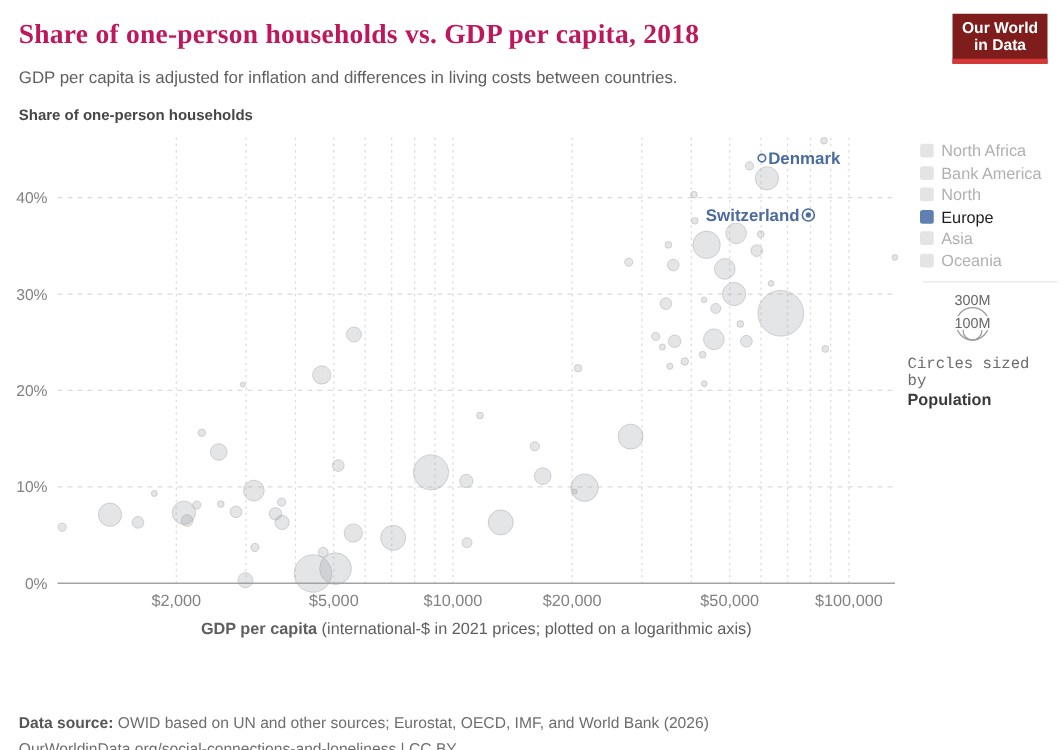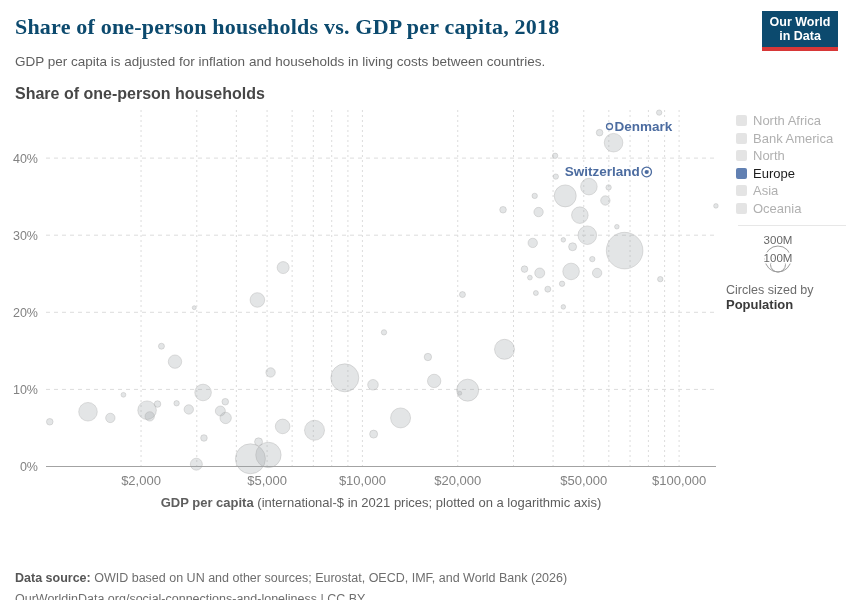--- a/index.html
+++ b/index.html
@@ -2,64 +2,64 @@
 <html><head>
 <meta charset="utf-8">
 <style>
   * { margin:0; padding:0; box-sizing:border-box; }
   html,body { width:850px; height:600px; background:#ffffff; overflow:hidden;
               font-family:"Liberation Sans", sans-serif; }
   #frame { position:relative; width:850px; height:600px; background:#fff; }
 
   .title { position:absolute; left:15px; top:14px; width:740px;
            font-family:"Liberation Serif", serif; font-weight:bold;
-           font-size:22px; color:#0c4a6e; letter-spacing:.2px; }
+           font-size:22px; color:#be185d; letter-spacing:.2px; }
   .subtitle { position:absolute; left:15px; top:54px; font-size:13.5px; color:#5f5f5f; }
 
   .logo { position:absolute; right:12px; top:11px; width:76px; height:40px;
-          background:#0c4a6e; border-bottom:4px solid #d73737;
+          background:#7f1d1d; border-bottom:4px solid #d73737;
           display:flex; flex-direction:column; align-items:center; justify-content:center;
           color:#fff; font-weight:bold; font-size:12.5px; line-height:14px; text-align:center; }
 
-  .y-axis-title { position:absolute; left:15px; top:85px; font-size:16px;
+  .y-axis-title { position:absolute; left:15px; top:85px; font-size:12px;
                   font-weight:bold; color:#474747; }
 
   #plot { position:absolute; left:0; top:95px; }
 
   .legend { position:absolute; left:736px; top:112px; width:112px; }
   .legend-item { display:flex; align-items:center; height:17.5px; cursor:default; }
   .legend-swatch { width:11px; height:11px; border-radius:2px; margin-right:6px; flex:0 0 auto; }
   .legend-label { font-size:13px; color:#b0b0b0; white-space:nowrap; }
   .legend-item.active .legend-label { color:#1d1d1d; }
 
   .legend-divider { position:absolute; left:738px; top:225px; width:108px; height:1px; background:#e7e7e7; }
 
   .size-legend { position:absolute; left:726px; top:230px; width:112px; text-align:left; }
-  .size-caption-1 { font-size:12.5px; color:#6c6c6c; margin-top:1px; }
+  .size-caption-1 { font-size:12.5px; color:#6c6c6c; margin-top:1px;font-family:Liberation Mono, monospace; }
   .size-caption-2 { font-size:13px; color:#3a3a3a; font-weight:bold; }
 
   .footer { position:absolute; left:15px; top:528px; width:820px;
             font-size:12.5px; color:#6e6e6e; line-height:20.5px;margin-top:40px; }
   .footer b { color:#565656; }
 
   svg text { font-family:"Liberation Sans", sans-serif; }
 </style>
 </head>
 <body>
 
 <div id="frame">
 
   <div class="title">Share of one-person households vs. GDP per capita, 2018</div>
 
   <div class="logo">
     <span>Our World</span>
     <span>in Data</span>
   </div>
 
-  <div class="subtitle">GDP per capita is adjusted for inflation and households in living costs between countries.</div>
+  <div class="subtitle">GDP per capita is adjusted for inflation and differences in living costs between countries.</div>
 
   <div class="y-axis-title">Share of one-person households</div>
 
   <svg id="plot" width="745" height="430">
       <line x1="141.03619962678286" x2="141.03619962678286" y1="15" y2="371.5" stroke="#dcdcdc" stroke-width="1" stroke-dasharray="2,3"></line>
       <line x1="196.80430136971717" x2="196.80430136971717" y1="15" y2="371.5" stroke="#dcdcdc" stroke-width="1" stroke-dasharray="2,3"></line>
       <line x1="236.37239925356573" x2="236.37239925356573" y1="15" y2="371.5" stroke="#dcdcdc" stroke-width="1" stroke-dasharray="2,3"></line>
       <line x1="267.06380037321713" x2="267.06380037321713" y1="15" y2="371.5" stroke="#dcdcdc" stroke-width="1" stroke-dasharray="2,3"></line>
       <line x1="292.1405009965" x2="292.1405009965" y1="15" y2="371.5" stroke="#dcdcdc" stroke-width="1" stroke-dasharray="2,3"></line>
       <line x1="313.34254927251516" x2="313.34254927251516" y1="15" y2="371.5" stroke="#dcdcdc" stroke-width="1" stroke-dasharray="2,3"></line>

